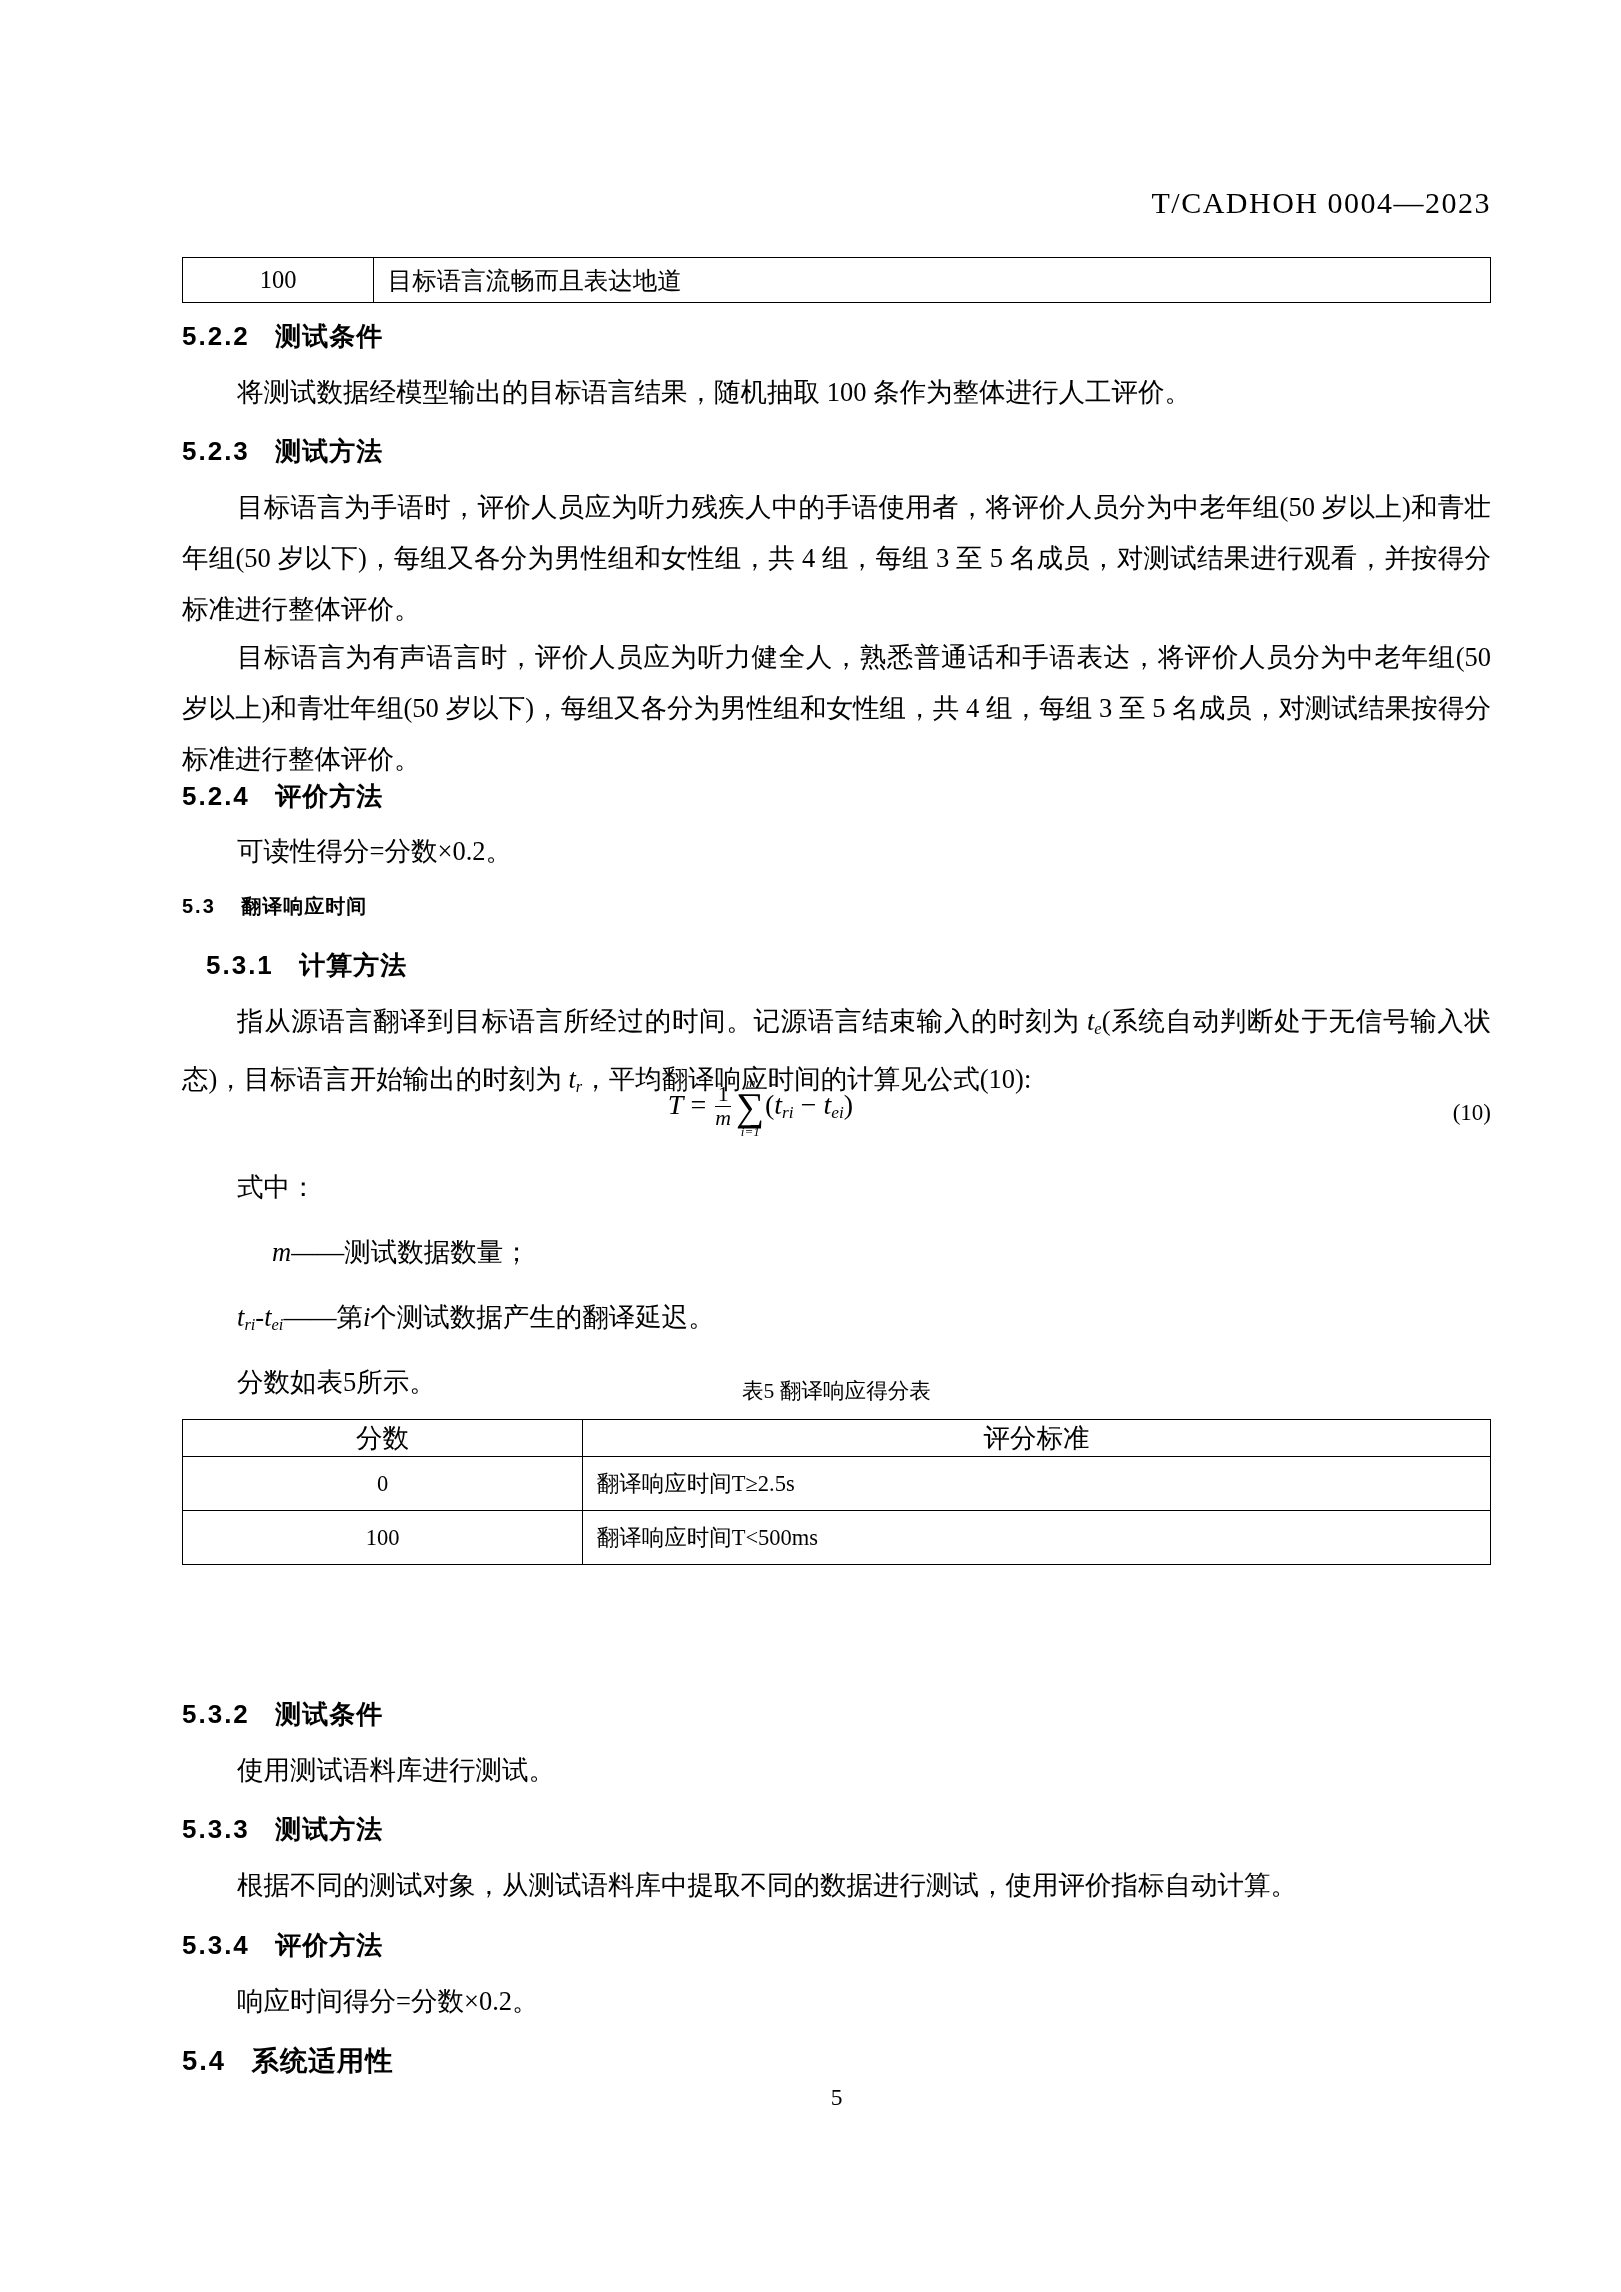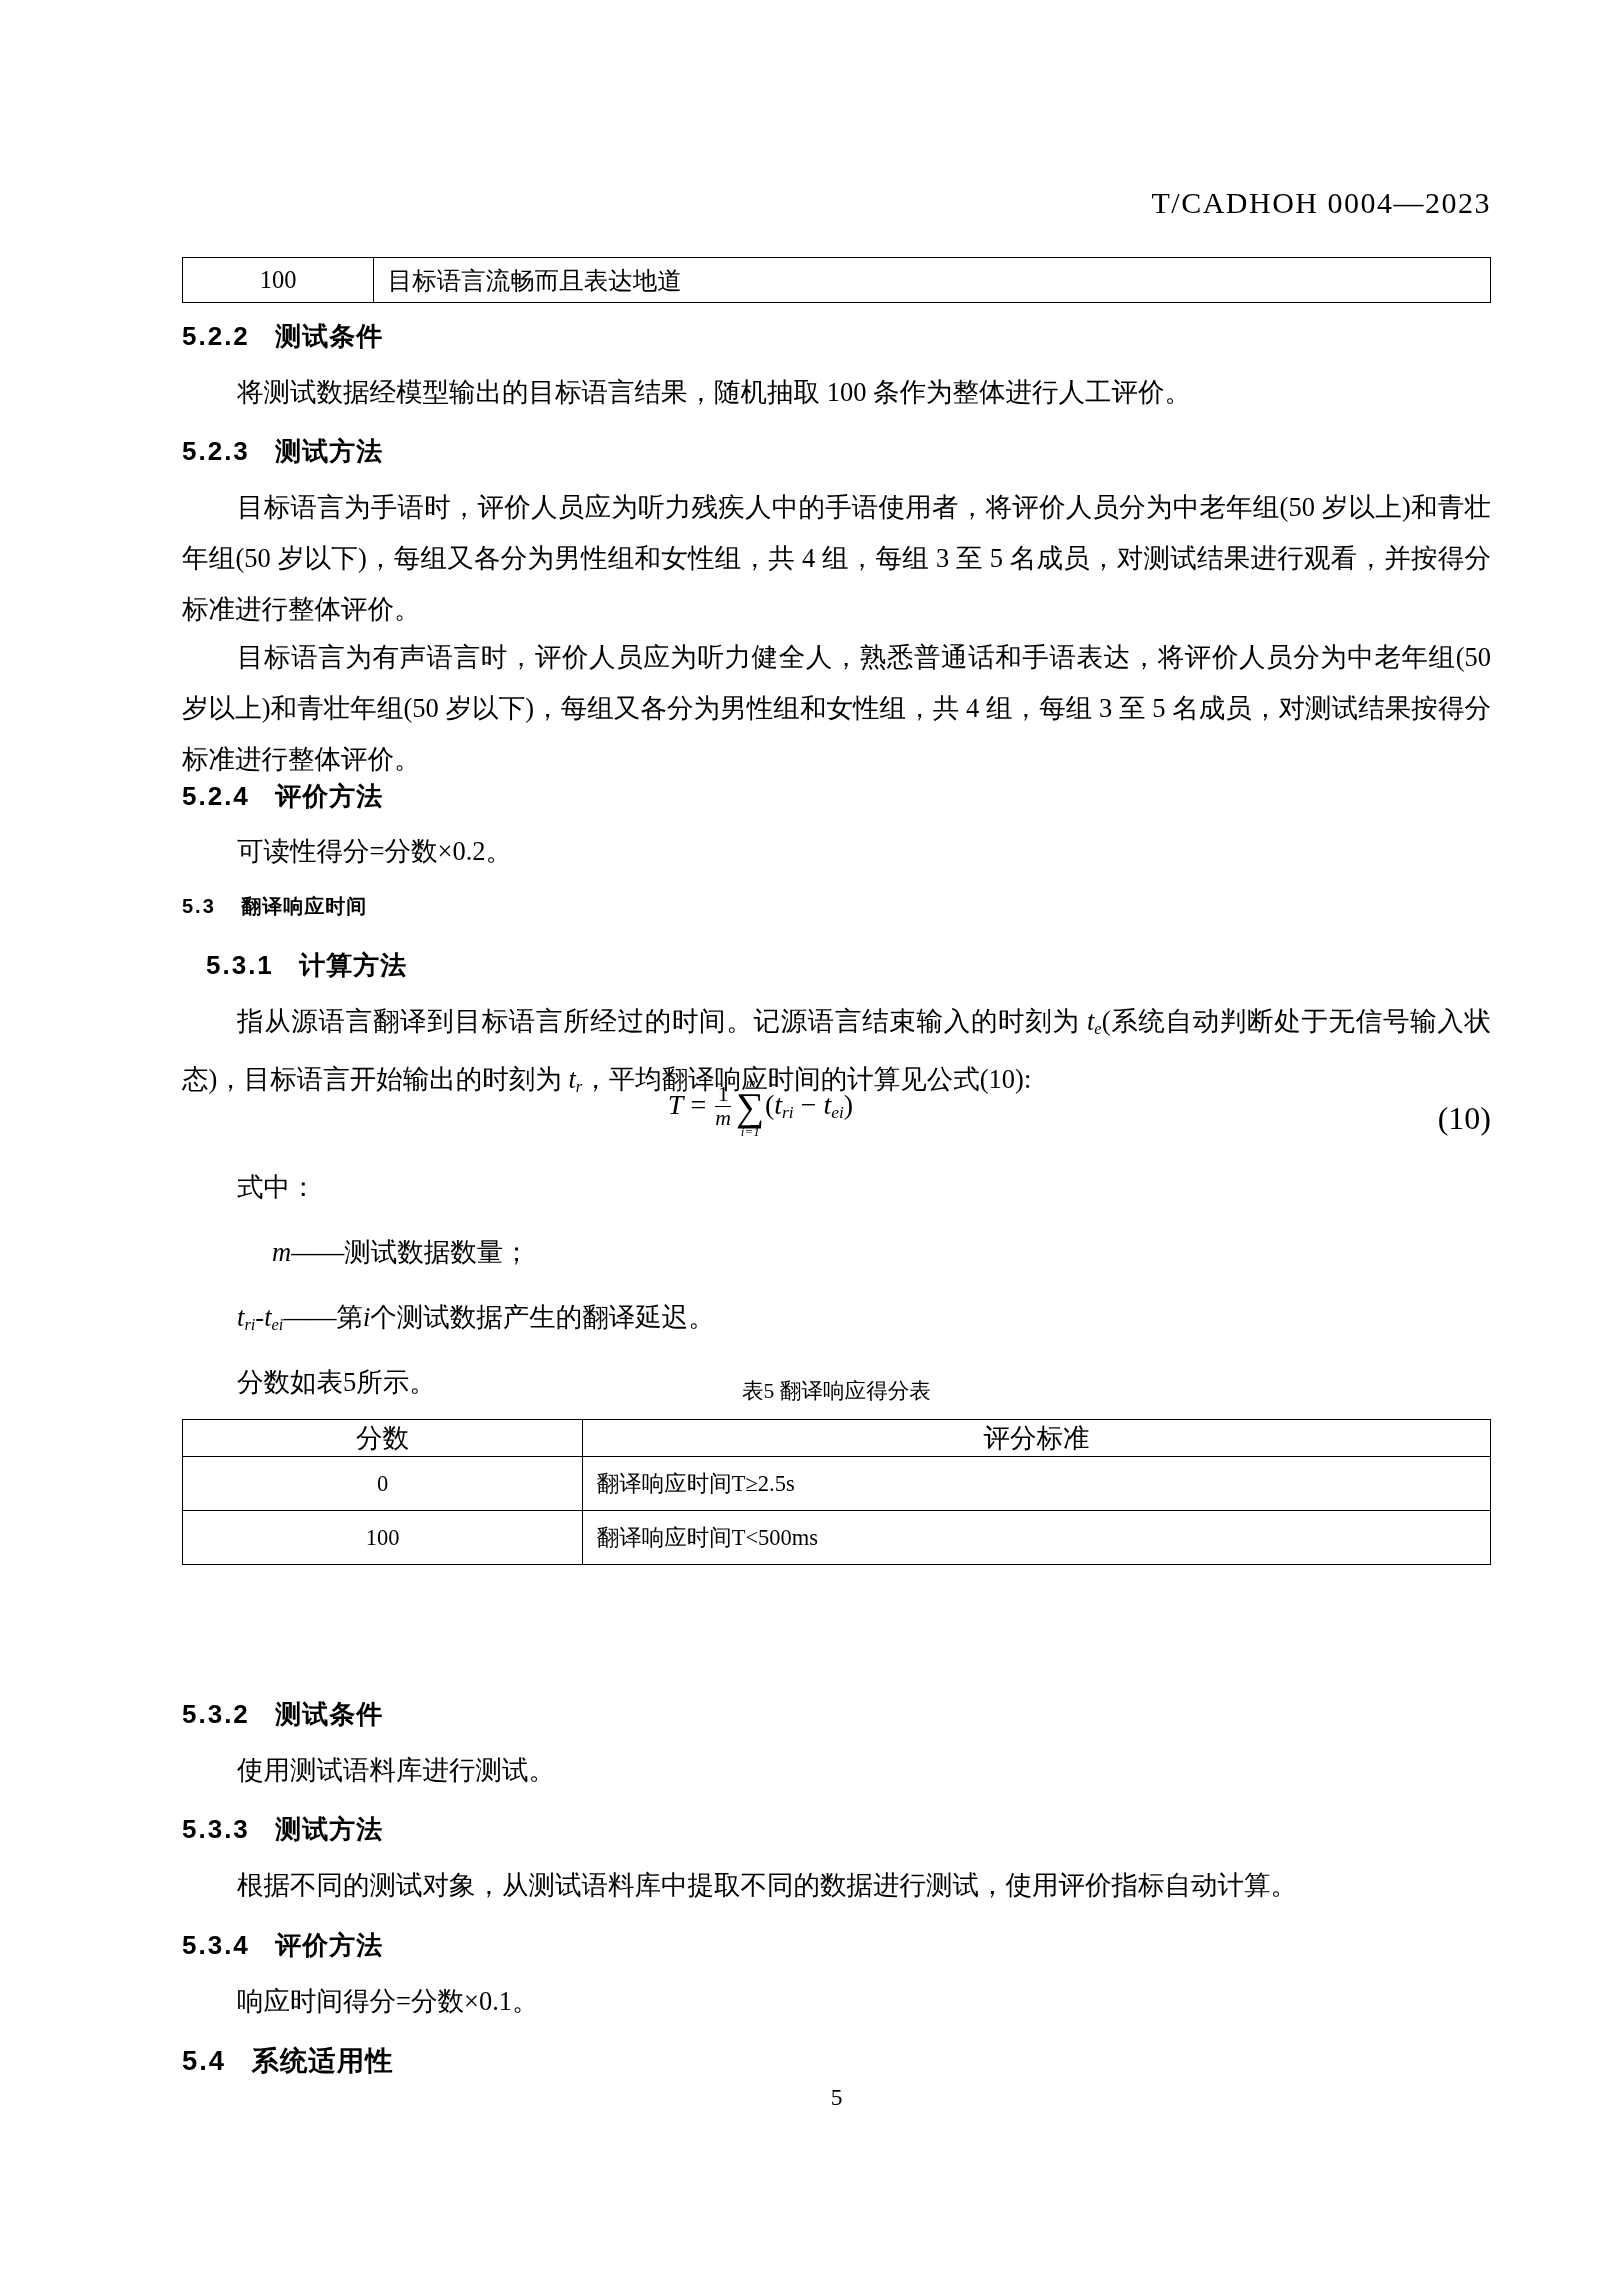--- a/index.html
+++ b/index.html
@@ -175,21 +175,21 @@
     left: 50%;
     transform: translateX(-48%);
     font-size: 0.46em;
     font-style: italic;
     white-space: nowrap;
   }
   .eq-num {
     position: absolute;
     right: 0;
     top: 15.7px;
-    font-size: 32px;
+    font-size: 23px;
   }
 
   
   .page-number {
     position: absolute;
     top: 2084px;
     left: 0;
     width: 1309px;
     text-align: center;
     font-size: 23.5px;
@@ -293,21 +293,21 @@
     <p class="body" style="top:1745px;left:0;">使用测试语料库进行测试。</p>
 
     <div class="h-num" style="top:1812px;left:0;text-align:center;">
       <span class="num">5.3.3</span><span class="ttl">测试方法</span>
     </div>
     <p class="body" style="top:1860px;left:0;">根据不同的测试对象，从测试语料库中提取不同的数据进行测试，使用评价指标自动计算。</p>
 
     <div class="h-num" style="top:1928px;left:0;">
       <span class="num">5.3.4</span><span class="ttl">评价方法</span>
     </div>
-    <p class="body" style="top:1976px;left:0;">响应时间得分=分数×0.1。</p>
+    <p class="body" style="top:1976px;left:0;">响应时间得分=分数×0.2。</p>
 
     <div class="h-num" style="top:2043px;left:0;font-size:27.4px;">
       <span class="num">5.4</span><span class="ttl">系统适用性</span>
     </div>
 
     <div class="page-number">5</div>
 
   </div>
 </div>
 

